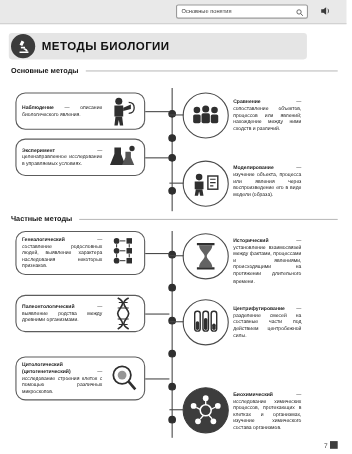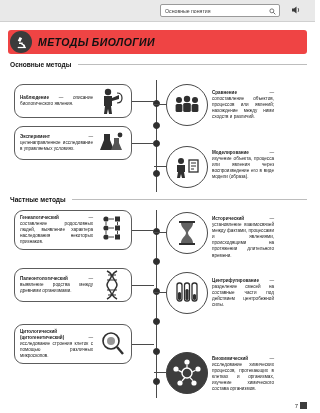--- a/index.html
+++ b/index.html
@@ -26,23 +26,23 @@
     line-height:11px;
   }
   .search-icon {
     position:absolute; right:3px; top:3px; width:7px; height:7px;
   }
   .speaker-icon {
     position:absolute; left:290px; top:4px; width:12px; height:12px;
   }
   
   .header {
-    position:absolute; left:8px; top:30px; width:299px; height:24px;
-    background:#ef4444; border-radius:3px;
-    display:flex; align-items:center;font-style:italic;
+    position:absolute; left:8px; top:30px; width:271px; height:24px;
+    background:#e5e5e5; border-radius:3px;
+    display:flex; align-items:center;
   }
   .header-badge {
     width:22px; height:22px; margin-left:2px; margin-right:6px;
     border-radius:50%; background:#3b3b3b;
     display:flex; align-items:center; justify-content:center;
     flex:none;
   }
   .header-title {
     font-size:10.5px; font-weight:bold; color:#111; letter-spacing:0.4px;
   }

